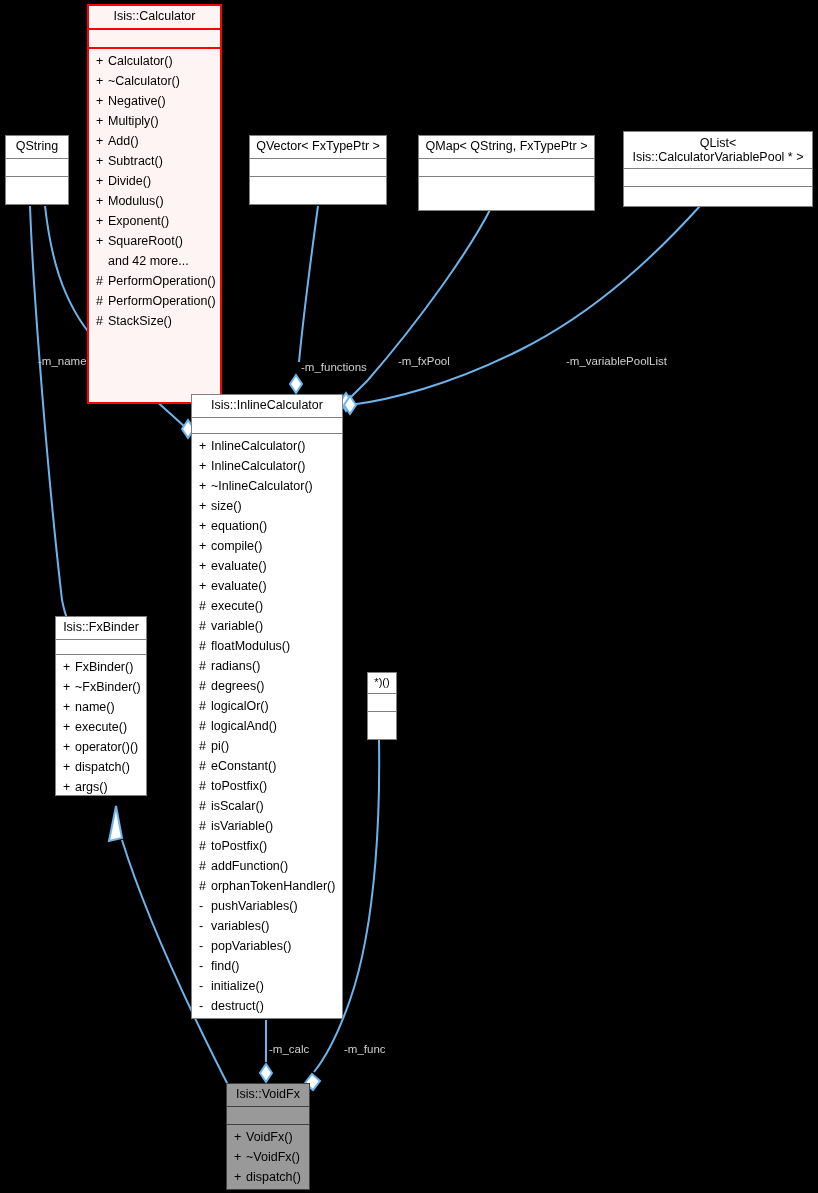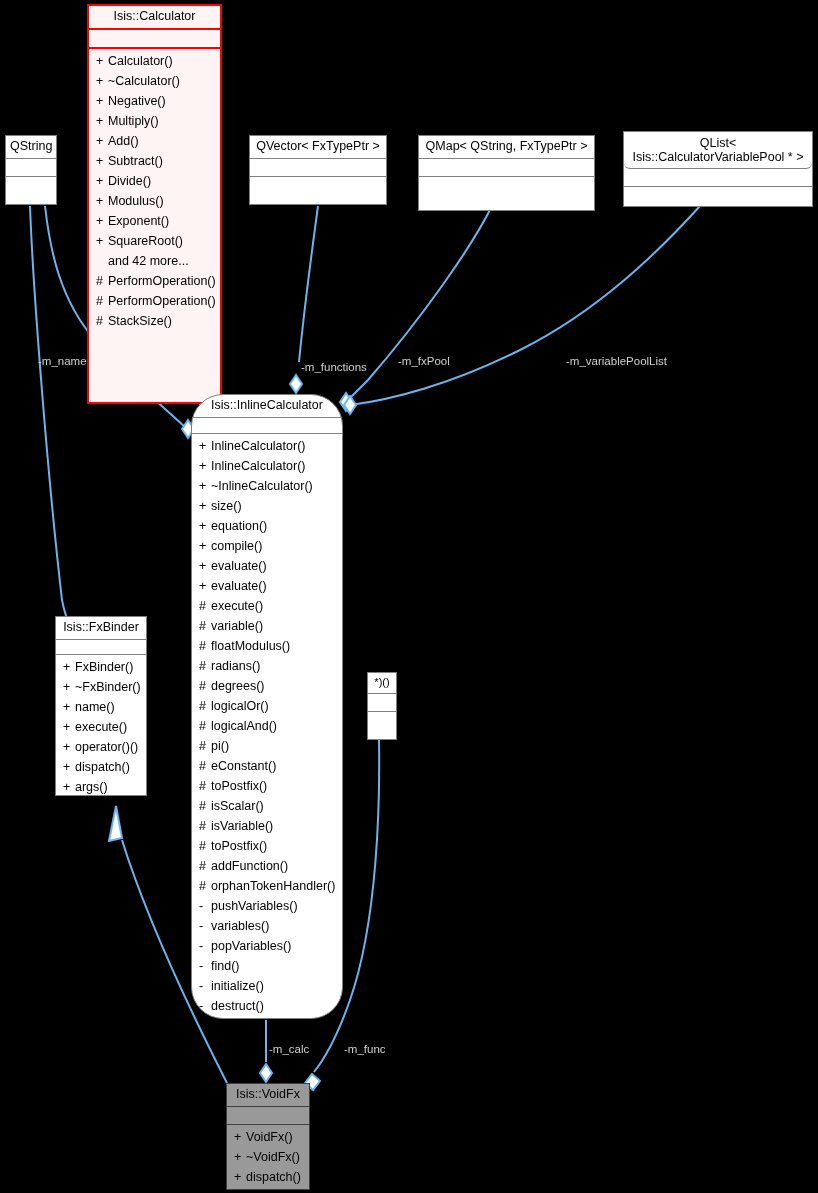--- a/index.html
+++ b/index.html
@@ -155,45 +155,45 @@
         <div class="row"><span class="vis">+</span><span>Modulus()</span></div>
         <div class="row"><span class="vis">+</span><span>Exponent()</span></div>
         <div class="row"><span class="vis">+</span><span>SquareRoot()</span></div>
         <div class="row"><span class="vis"></span><span>and 42 more...</span></div>
         <div class="row"><span class="vis">#</span><span>PerformOperation()</span></div>
         <div class="row"><span class="vis">#</span><span>PerformOperation()</span></div>
         <div class="row"><span class="vis">#</span><span>StackSize()</span></div>
       </div>
   </div>
 
-  <div class="node stub" style="left:5px; top:135px; width:52px; height:70px;">
+  <div class="node stub" style="left:5px; top:135px; width:64px; height:70px;">
     <div class="title">QString</div>
     <div class="attrs"></div>
     <div class="ops"></div>
   </div>
 
   <div class="node stub" style="left:249px; top:135px; width:138px; height:70px;">
     <div class="title">QVector&lt; FxTypePtr &gt;</div>
     <div class="attrs"></div>
     <div class="ops"></div>
   </div>
 
   <div class="node stub" style="left:418px; top:135px; width:177px; height:76px;">
     <div class="title">QMap&lt; QString, FxTypePtr &gt;</div>
     <div class="attrs"></div>
     <div class="ops"></div>
   </div>
 
   <div class="node stub" style="left:623px; top:131px; width:190px; height:76px;">
-    <div class="title" style="line-height:14px; padding-top:4px;border-radius:6px;">QList&lt; Isis::CalculatorVariablePool * &gt;</div>
-    <div class="attrs"></div>
-    <div class="ops"></div>
-  </div>
-
-  <div class="node" style="left:191px; top:394px; width:152px; height:625px;border-radius:32px;">
+    <div class="title" style="line-height:14px; padding-top:4px;">QList&lt; Isis::CalculatorVariablePool * &gt;</div>
+    <div class="attrs"></div>
+    <div class="ops"></div>
+  </div>
+
+  <div class="node" style="left:191px; top:394px; width:152px; height:625px;">
     <div class="title">Isis::InlineCalculator</div>
     <div class="attrs" style="height:17px;"></div>
     <div class="ops">
         <div class="row"><span class="vis">+</span><span>InlineCalculator()</span></div>
         <div class="row"><span class="vis">+</span><span>InlineCalculator()</span></div>
         <div class="row"><span class="vis">+</span><span>~InlineCalculator()</span></div>
         <div class="row"><span class="vis">+</span><span>size()</span></div>
         <div class="row"><span class="vis">+</span><span>equation()</span></div>
         <div class="row"><span class="vis">+</span><span>compile()</span></div>
         <div class="row"><span class="vis">+</span><span>evaluate()</span></div>

